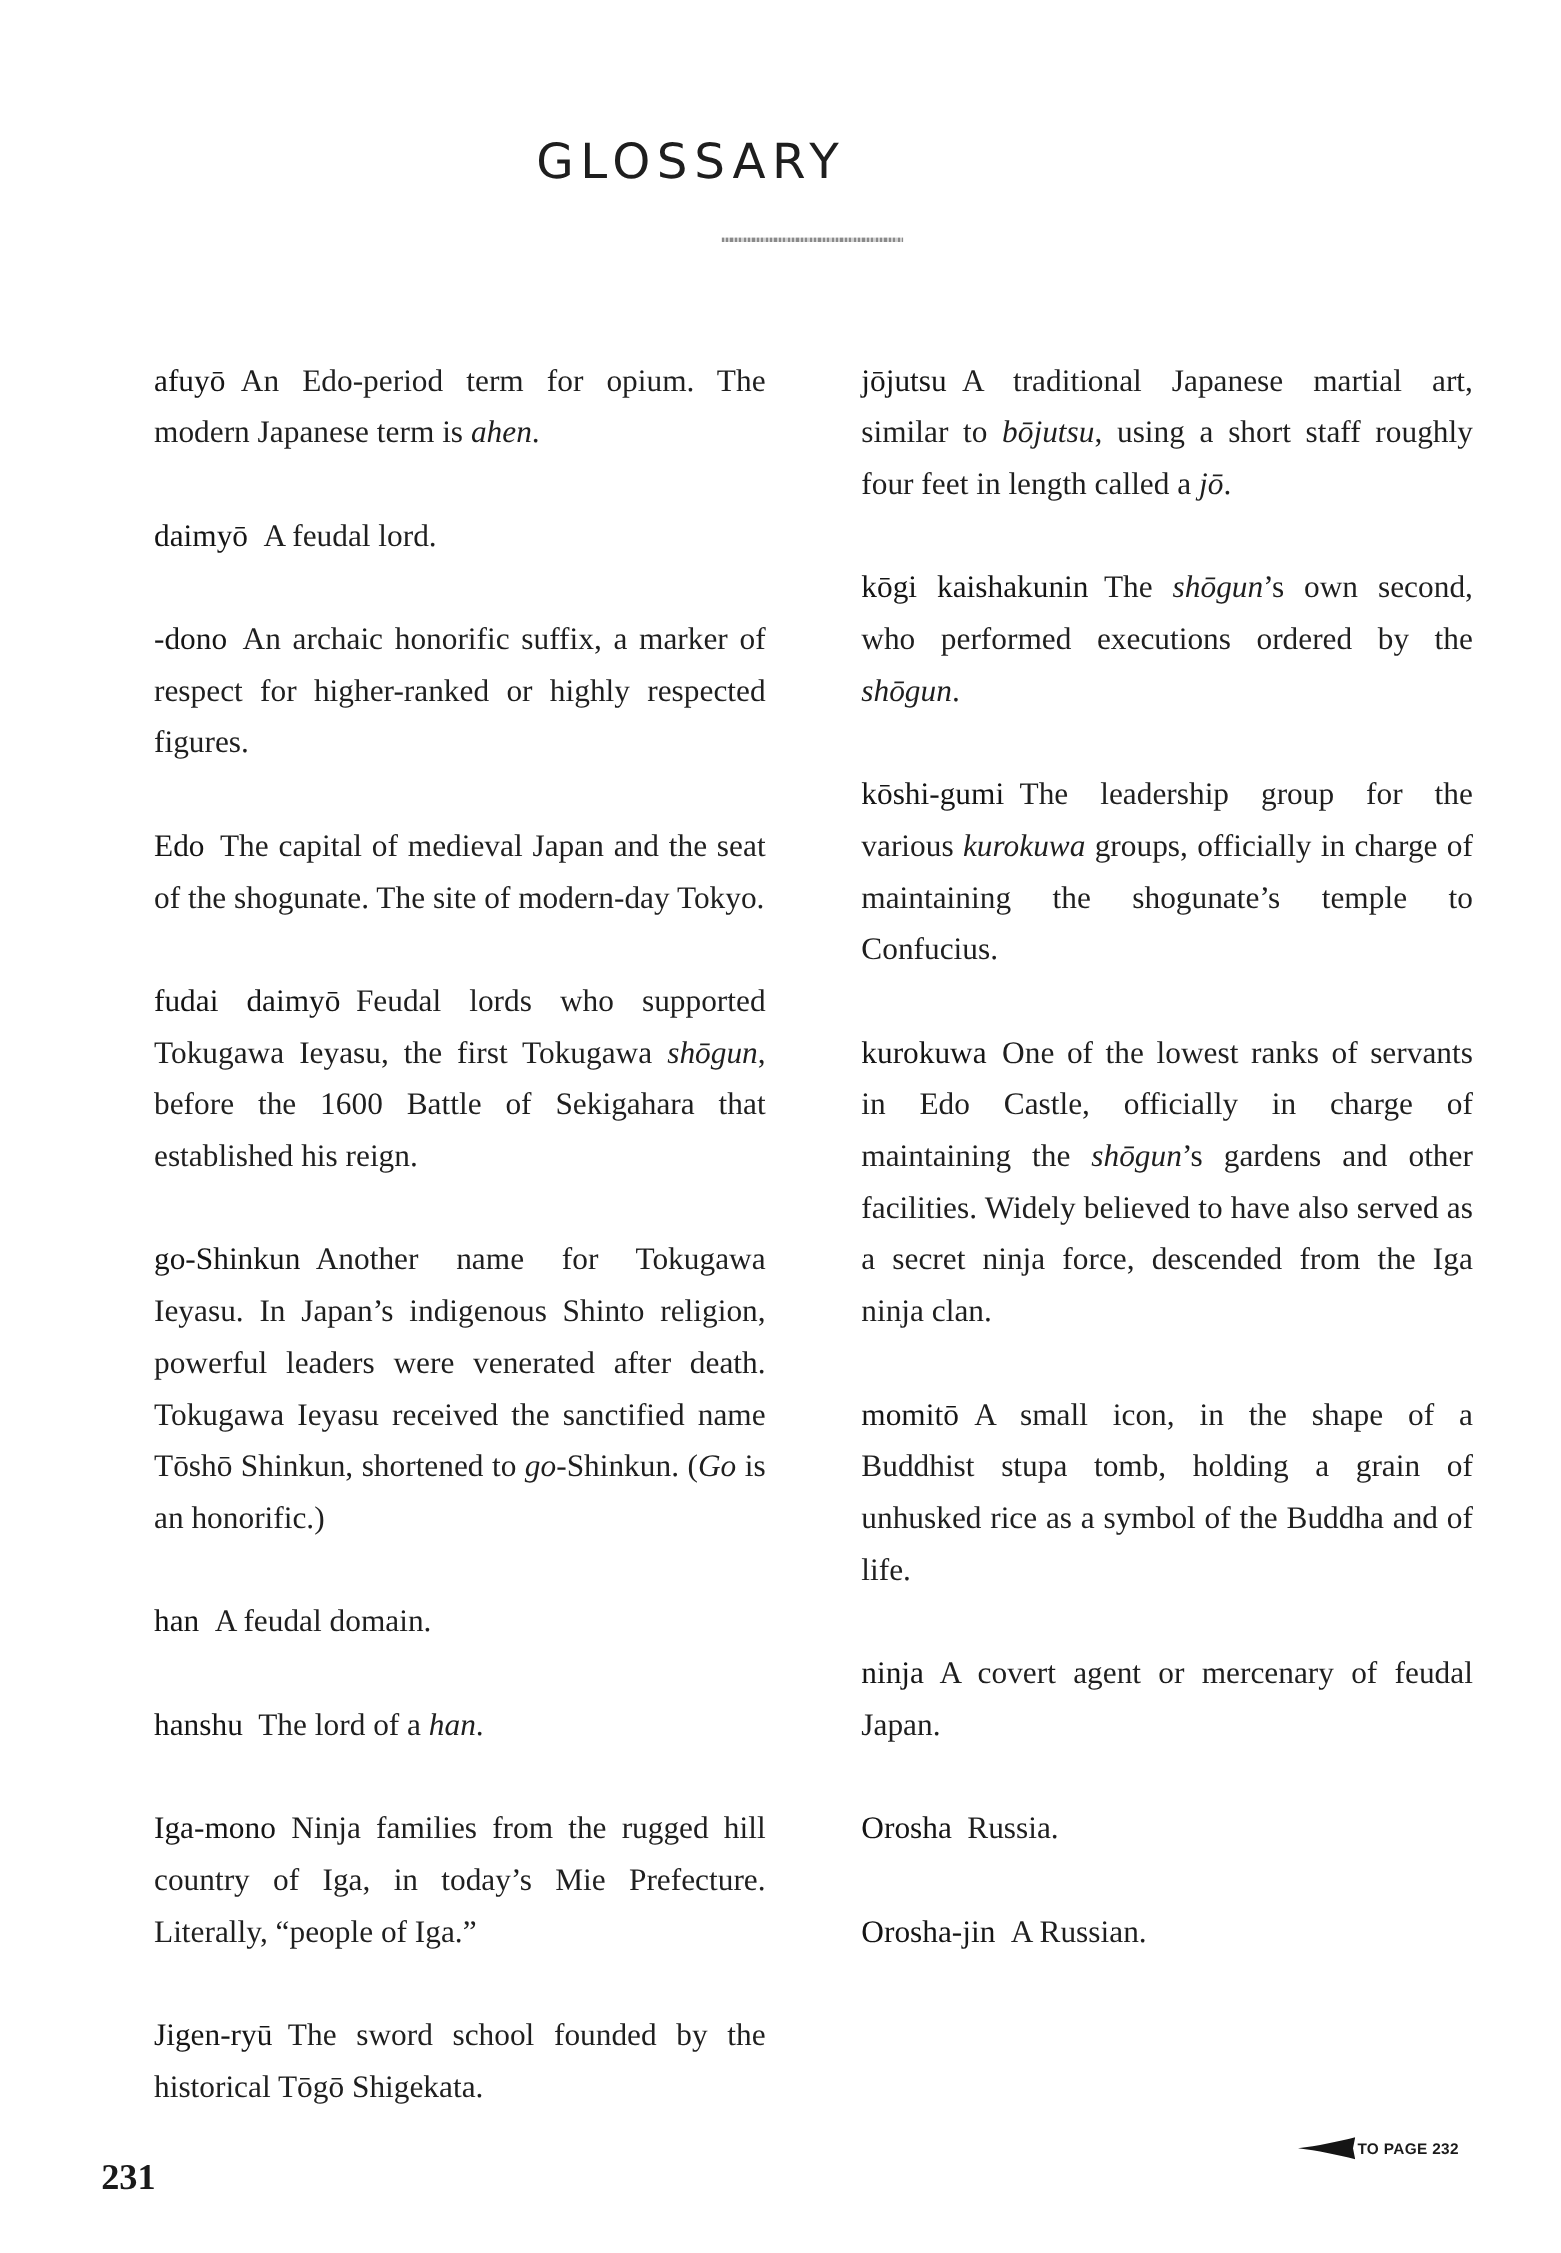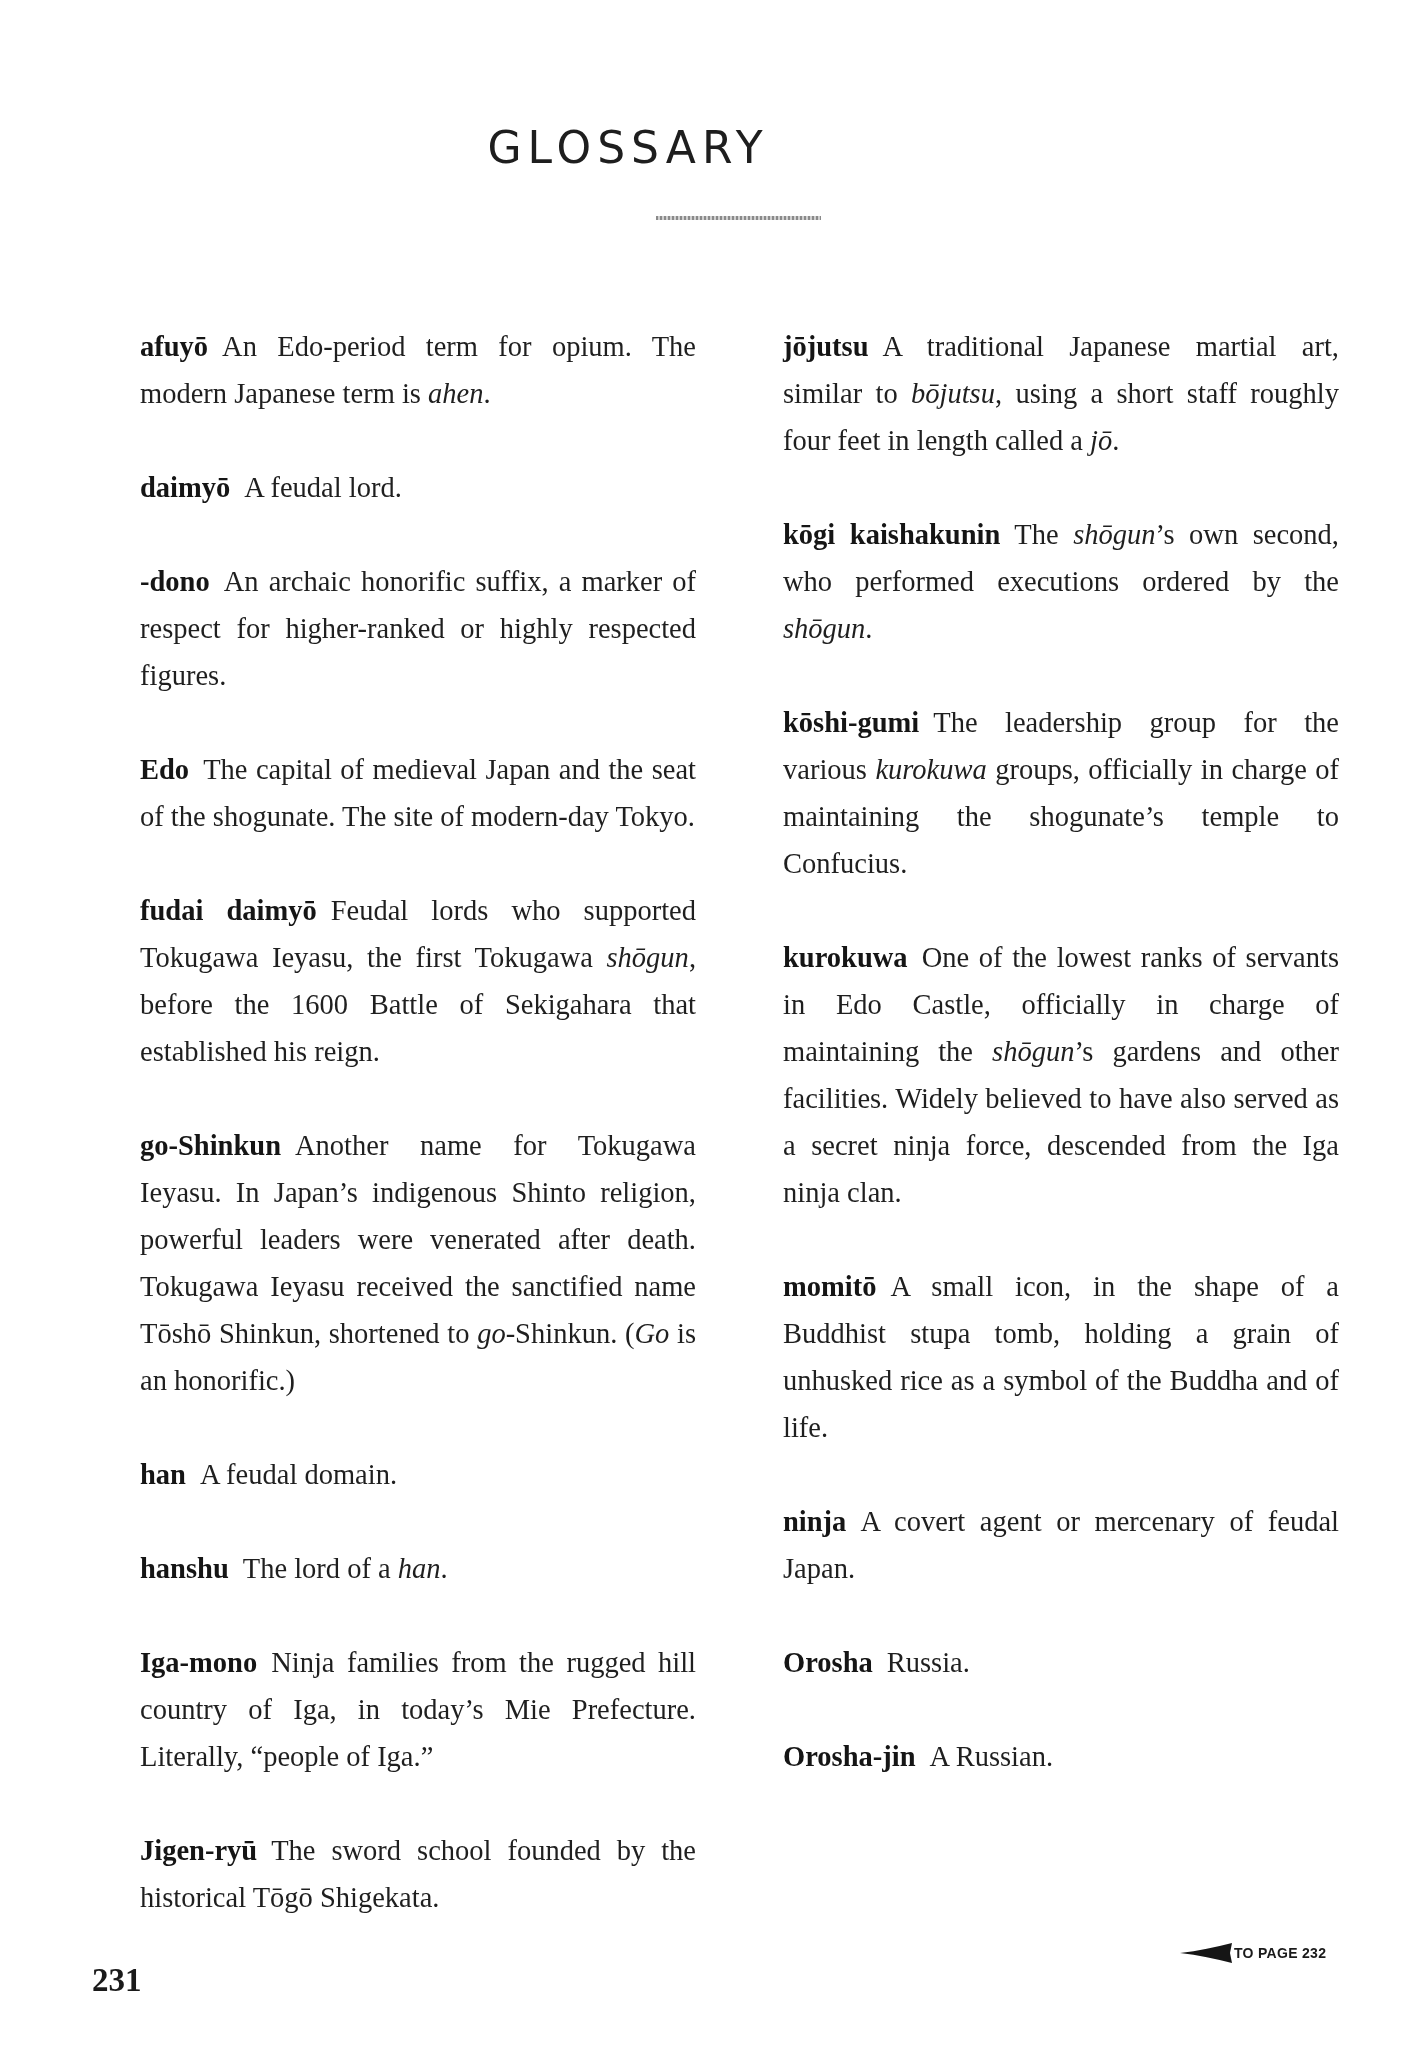--- a/index.html
+++ b/index.html
@@ -44,21 +44,21 @@
     .col-left { left: 140px; }
     .col-right { left: 783px; }
     .entry {
       font-size: 28.5px;
       line-height: 47px;
       text-align: justify;
       margin: 0 0 47px 0;
       color: #1f1f1f;
     }
     .term {
-      font-weight: bold;
+      font-weight: normal;
       color: #151515;
       margin-right: 14px;
     }
     .def em { font-style: italic; margin-top: 44px; }
     .page-number {
       position: absolute;
       left: 92px;
       top: 1962px;
       font-size: 33px;
       font-weight: bold;

